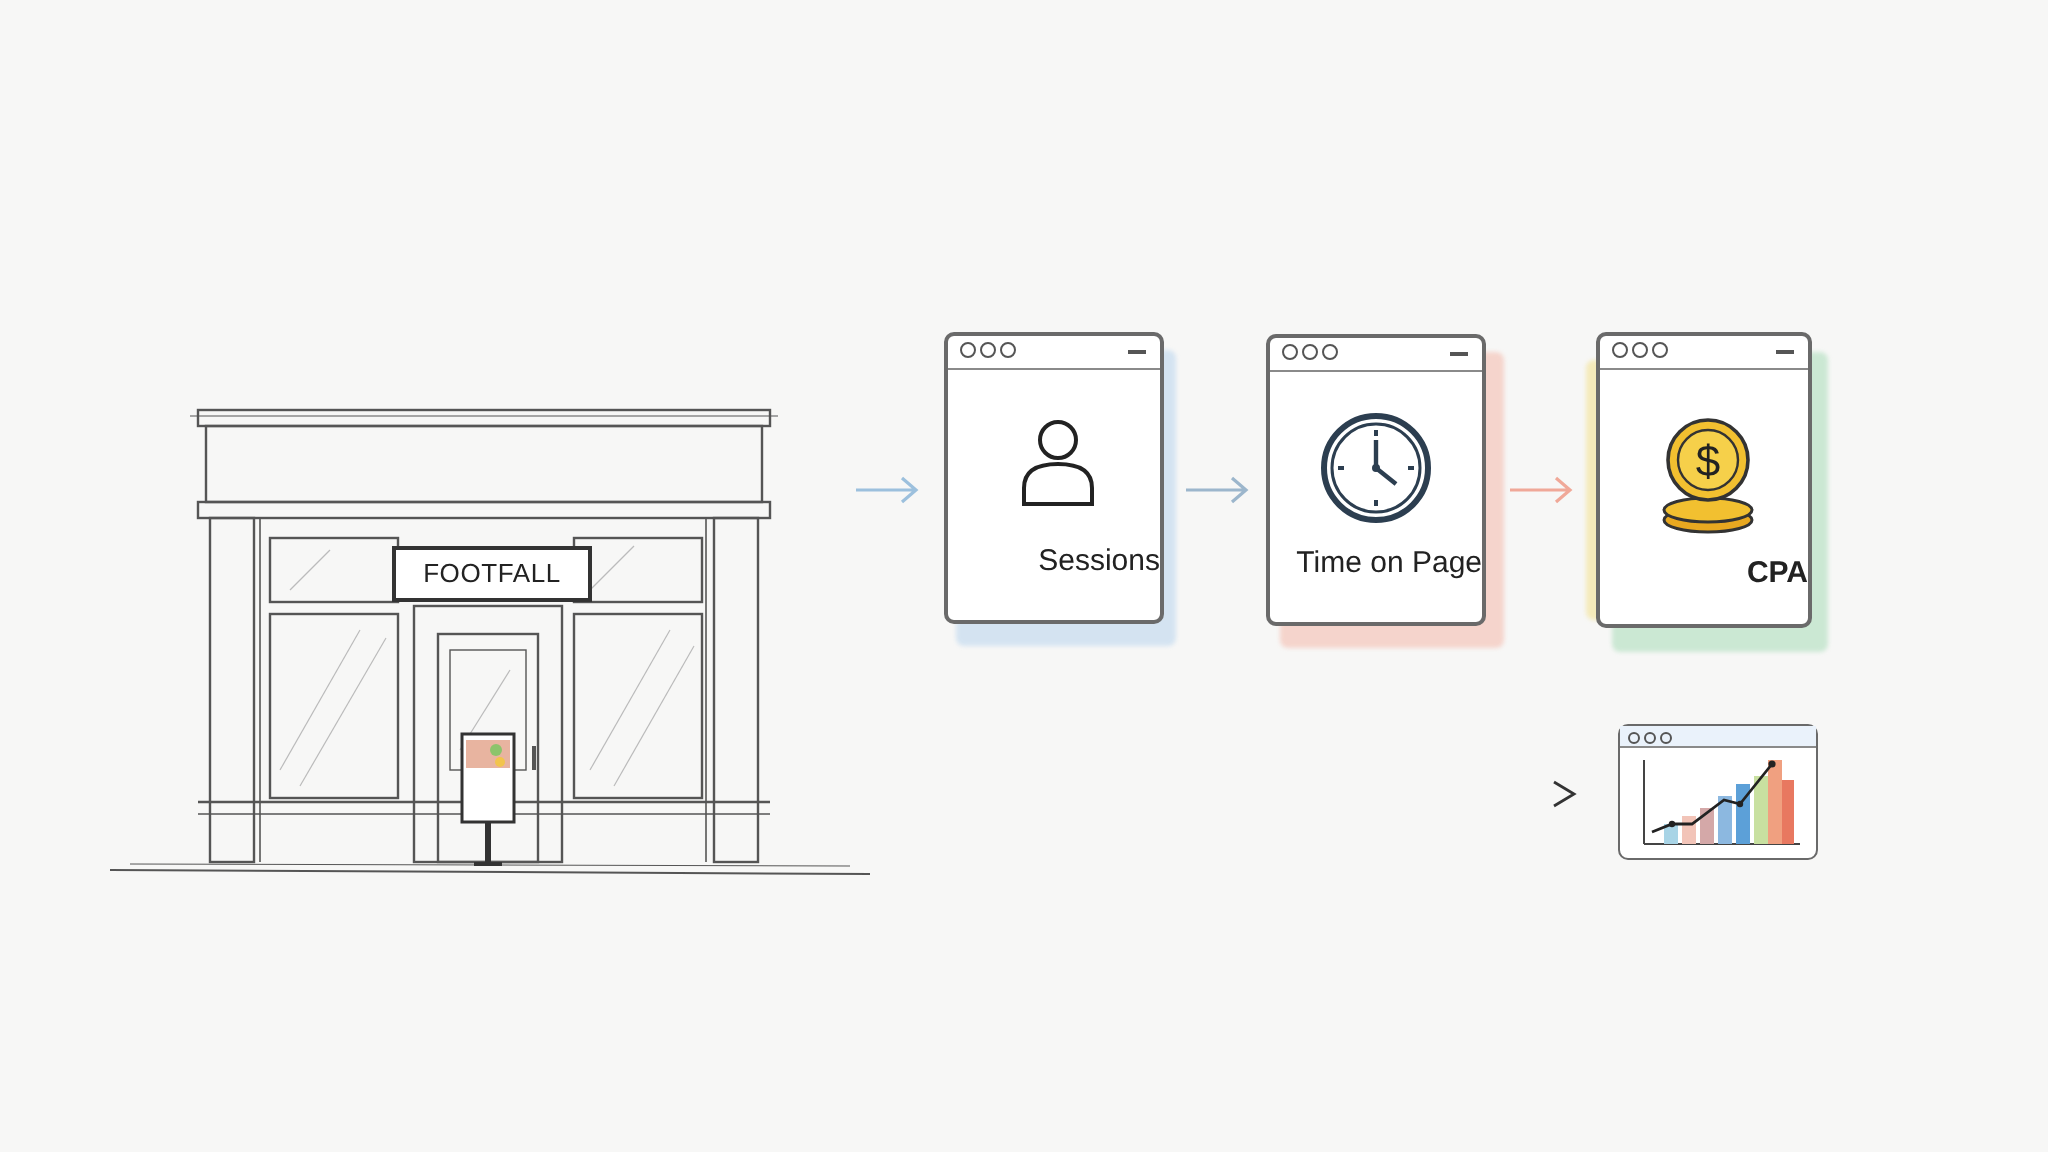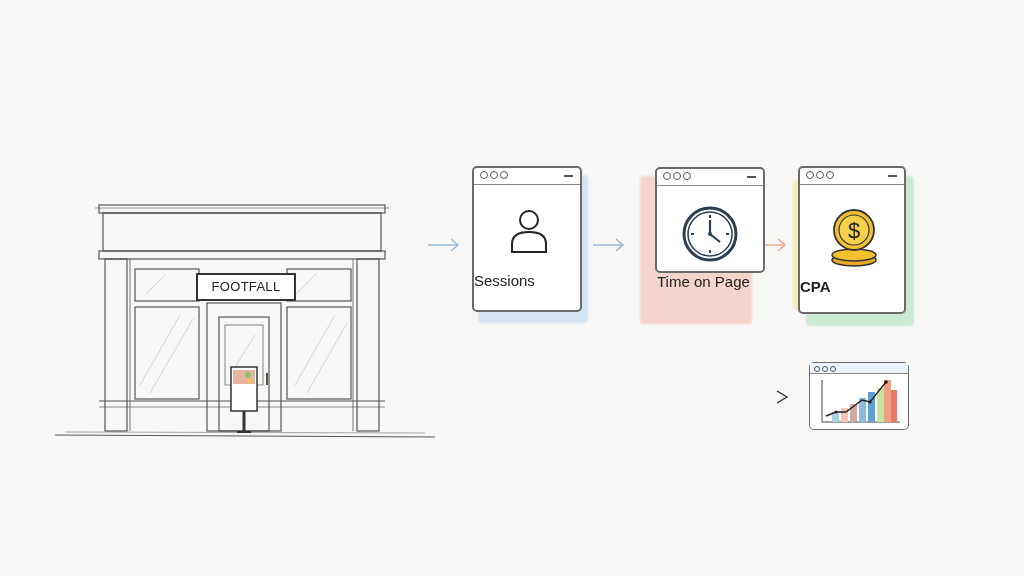--- a/index.html
+++ b/index.html
@@ -3,21 +3,21 @@
 <meta charset="utf-8">
 <style>
   html, body { margin:0; padding:0; }
   body { width:1024px; height:576px; background:#f7f7f6; position:relative; overflow:hidden; font-family:"Liberation Sans", sans-serif; }
   .abs { position:absolute; }
   .win { position:absolute; background:#fff; border:2px solid #6a6a6a; border-radius:5px; box-sizing:border-box; }
   .win .bar { height:16px; border-bottom:1.5px solid #8a8a8a; position:relative; }
   .win .dots { position:absolute; left:6px; top:3px; font-size:9px; color:#555; letter-spacing:1px; }
   .win .dots span { display:inline-block; width:6px; height:6px; border:1.3px solid #555; border-radius:50%; margin-right:2px; }
   .win .minus { position:absolute; right:7px; top:7px; width:9px; height:1.5px; background:#555; }
-  .win .label { position:absolute; left:0; right:0; text-align:left; font-size:15px; color:#222; }
+  .win .label { position:absolute; left:0; right:0; text-align:right; font-size:15px; color:#222; }
   .shadow { position:absolute; border-radius:4px; opacity:0.55; filter:blur(1px); }
   .sign { position:absolute; background:#fff; border:2px solid #333; font-size:13px; font-weight:normal; text-align:center; color:#222; box-sizing:border-box; line-height:24px; letter-spacing:0.3px; }
 </style>
 </head>
 <body>
 
 <div class="abs" style="left:55px;top:195px;width:380px;height:250px;">
   <svg width="380" height="250" viewBox="0 0 380 250">
     <g fill="none" stroke="#555" stroke-width="1.2">
 
@@ -86,21 +86,21 @@
     <div class="minus"></div>
   </div>
   <svg class="abs" style="left:33px;top:40px;" width="44" height="46">
     <circle cx="22" cy="12" r="9" fill="none" stroke="#222" stroke-width="2"></circle>
     <path d="M5 44 V36 Q5 24 22 24 Q39 24 39 36 V44 Z" fill="none" stroke="#222" stroke-width="2"></path>
   </svg>
   <div class="label" style="top:104px;">Sessions</div>
 </div>
 
 <div class="shadow" style="left:640px;top:176px;width:112px;height:148px;background:#f4b8aa;"></div>
-<div class="win" style="left:655px;top:167px;width:110px;height:106px;">
+<div class="win" style="left:633px;top:167px;width:110px;height:146px;">
   <div class="bar">
     <div class="dots"><span></span><span></span><span></span></div>
     <div class="minus"></div>
   </div>
   <svg class="abs" style="left:24px;top:36px;" width="58" height="58">
     <circle cx="29" cy="29" r="26" fill="none" stroke="#2c3e50" stroke-width="3"></circle>
     <circle cx="29" cy="29" r="22" fill="#fff" stroke="#2c3e50" stroke-width="1.5"></circle>
     <line x1="29" y1="10" x2="29" y2="13" stroke="#2c3e50" stroke-width="2"></line>
     <line x1="29" y1="45" x2="29" y2="48" stroke="#2c3e50" stroke-width="2"></line>
     <line x1="10" y1="29" x2="13" y2="29" stroke="#2c3e50" stroke-width="2"></line>

